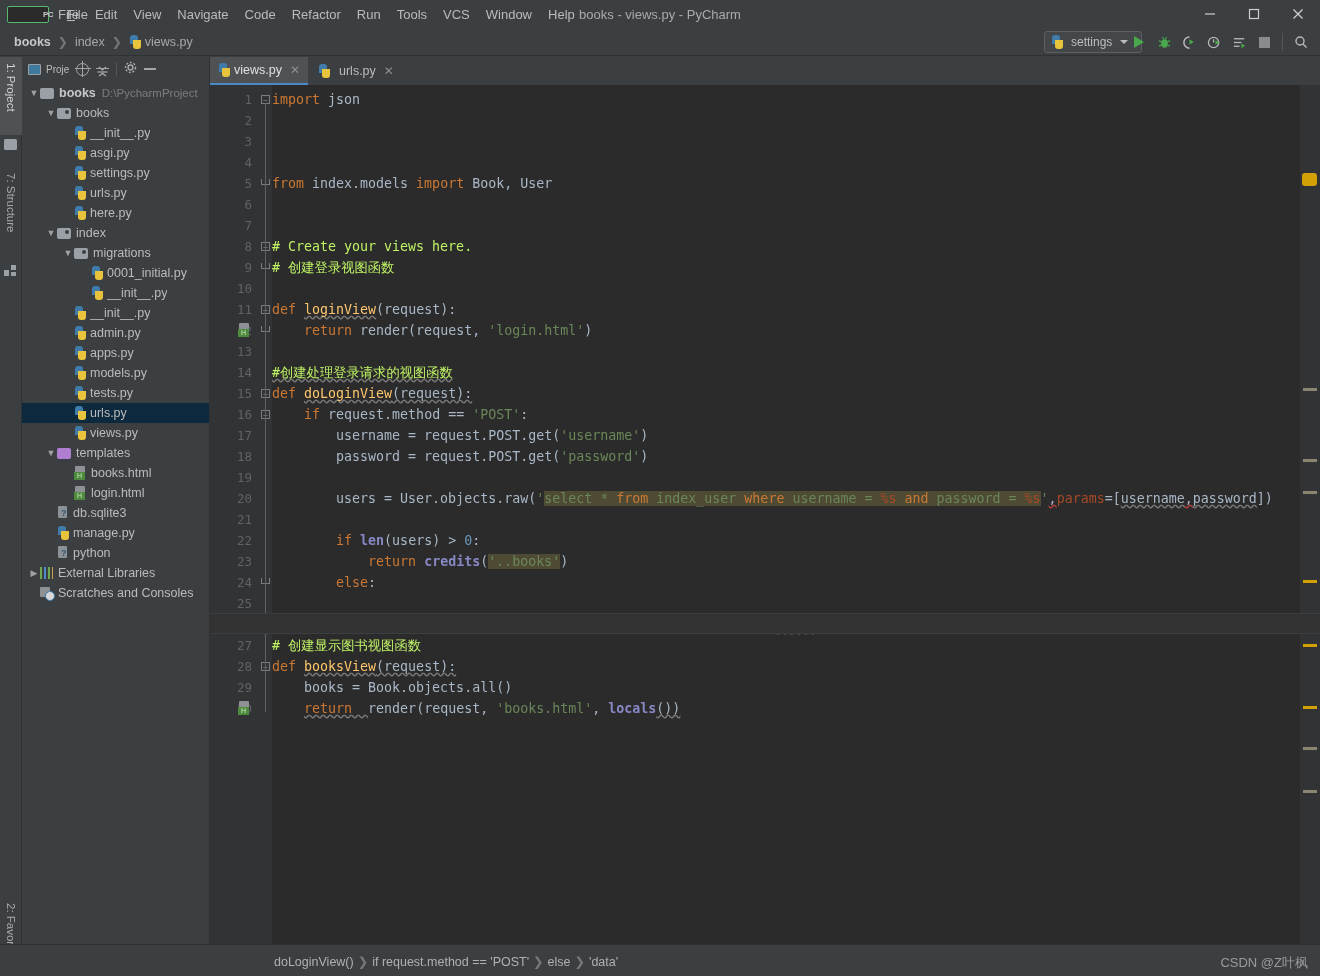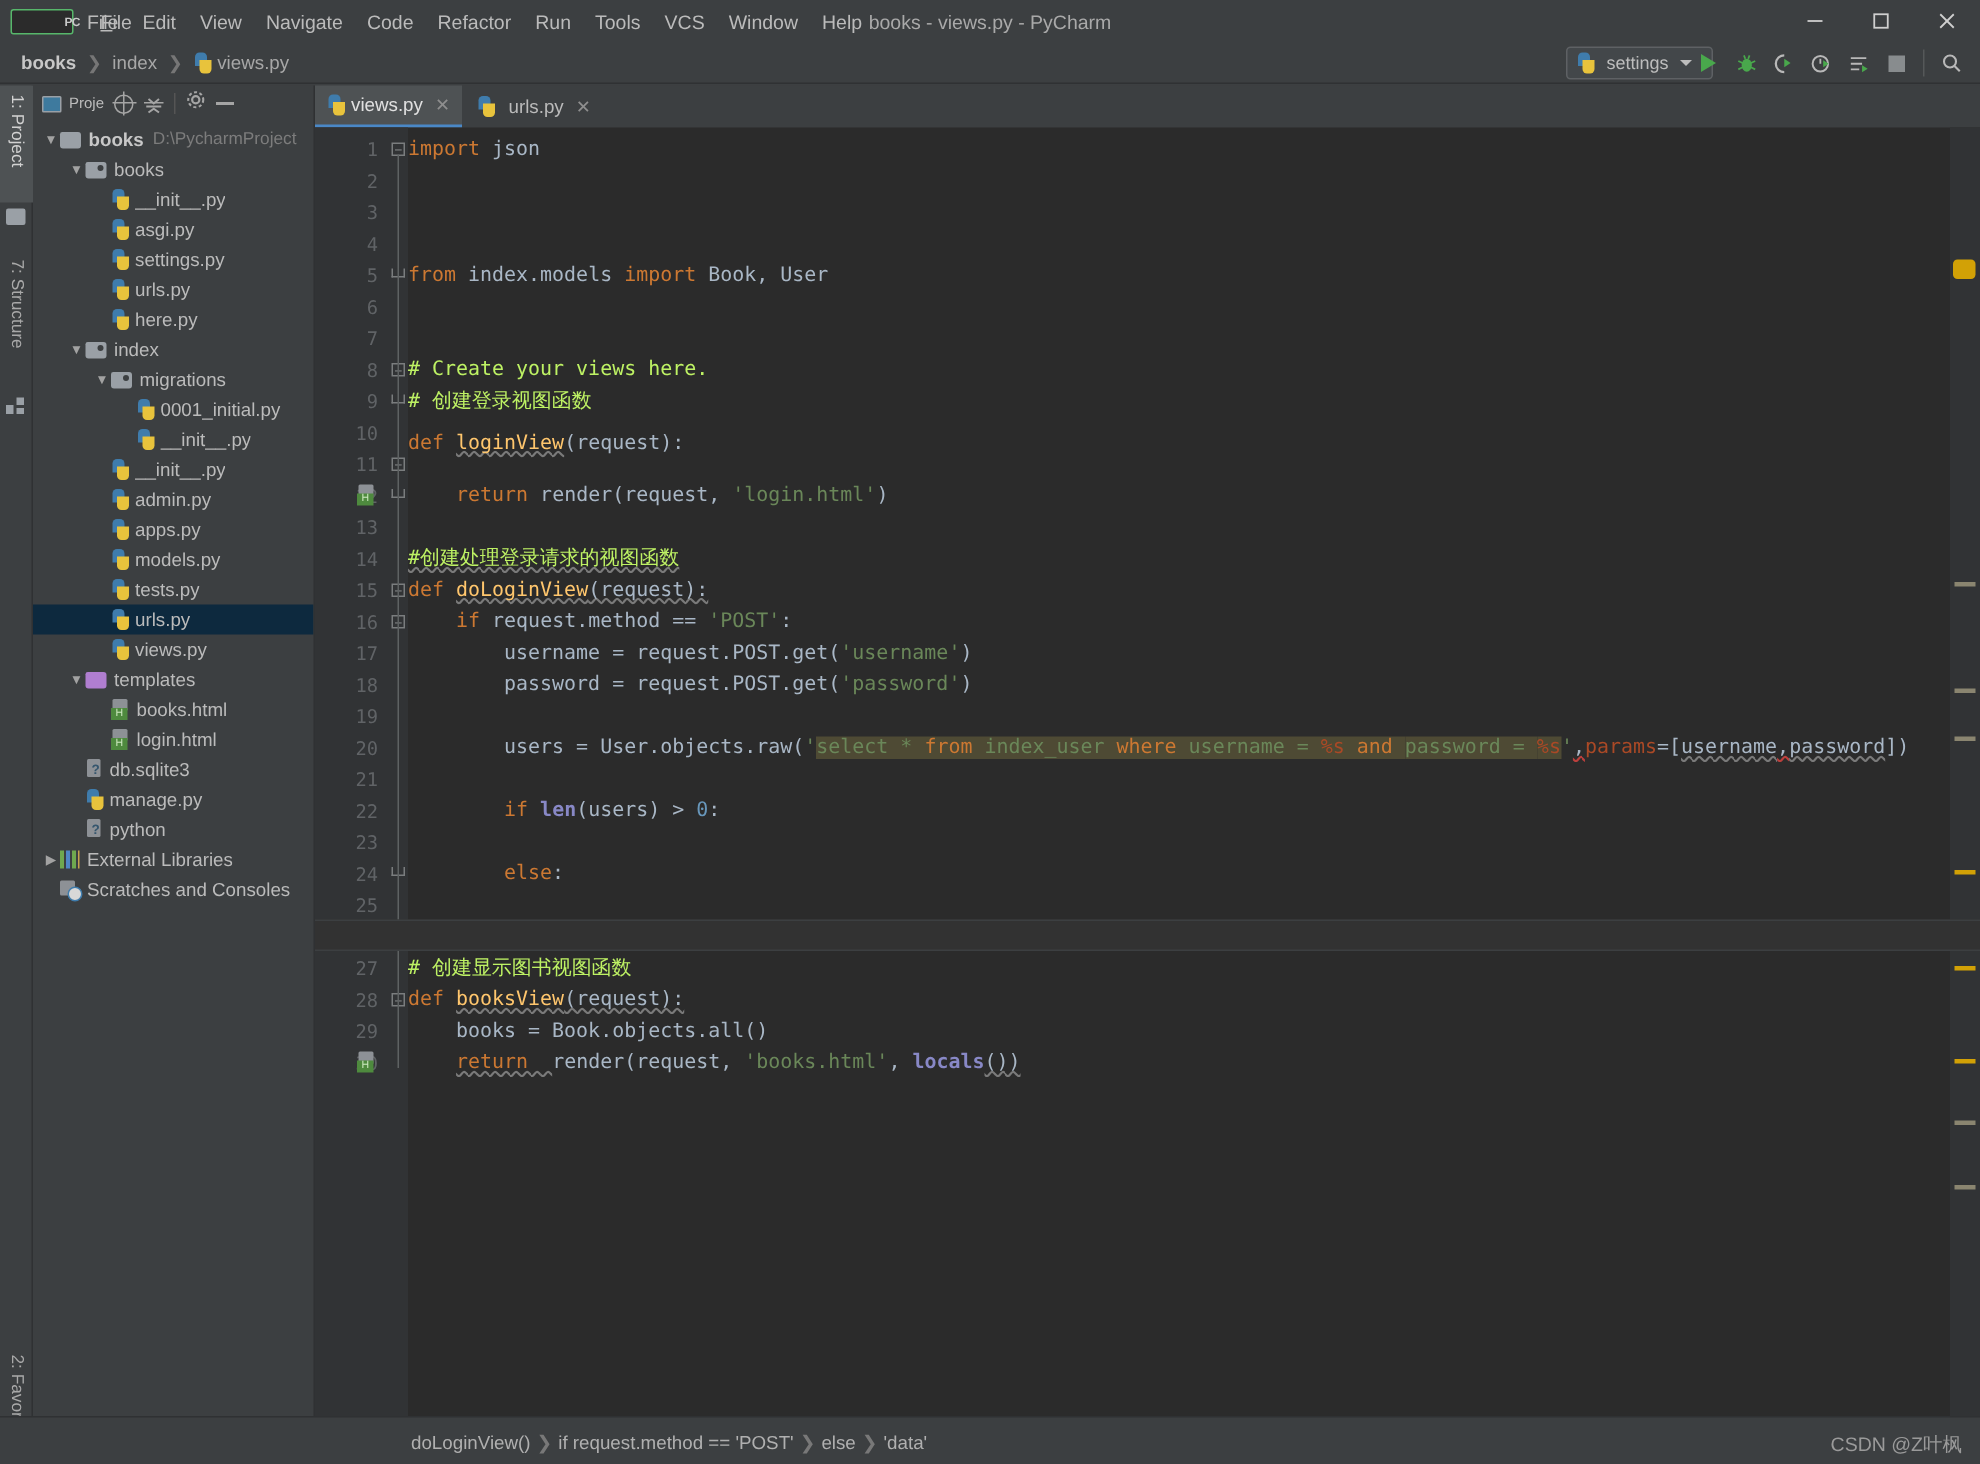--- a/index.html
+++ b/index.html
@@ -647,32 +647,33 @@
     <div class="codearea" id="codearea">
         <div class="code-line" style="top: 4px;"><span class="kw">import </span><span class="plain">json</span></div>
         <div class="code-line" style="top: 25px;"></div>
         <div class="code-line" style="top: 67px;"></div>
         <div class="code-line" style="top: 88px;"><span class="kw">from </span><span class="plain">index.models </span><span class="kw">import </span><span class="plain">Book, User</span></div>
         <div class="code-line" style="top: 109px;"></div>
         <div class="code-line" style="top: 130px;"></div>
         <div class="code-line" style="top: 151px;"><span class="cmt"># Create your views here.</span></div>
         <div class="code-line" style="top: 172px;"><span class="cmt"># 创建登录视图函数</span></div>
         <div class="code-line" style="top: 193px;"></div>
-        <div class="code-line" style="top: 200px;"><span class="kw">def </span><span class="def-name wavy-gray">loginView</span><span class="plain">(</span><span class="plain">request</span><span class="plain">):</span></div>
+        <div class="code-line" style="top: 214px;"><span class="kw">def </span><span class="def-name wavy-gray">loginView</span><span class="plain">(</span><span class="plain">request</span><span class="plain">):</span></div>
         <div class="code-line" style="top: 235px;"><span class="plain">    </span><span class="kw">return </span><span class="plain">render(request, </span><span class="str">'login.html'</span><span class="plain">)</span></div>
         <div class="code-line" style="top: 256px;"></div>
         <div class="code-line" style="top: 277px;"><span class="cmt wavy-gray">#创建处理登录请求的视图函数</span></div>
         <div class="code-line" style="top: 298px;"><span class="kw">def </span><span class="def-name wavy-gray">doLoginView</span><span class="plain wavy-gray">(request):</span></div>
         <div class="code-line" style="top: 319px;"><span class="plain">    </span><span class="kw">if </span><span class="plain">request.method == </span><span class="str">'POST'</span><span class="plain">:</span></div>
         <div class="code-line" style="top: 361px;"><span class="plain">        password = request.POST.get(</span><span class="str">'password'</span><span class="plain">)</span></div>
         <div class="code-line" style="top: 340px;"><span class="plain">        username = request.POST.get(</span><span class="str">'username'</span><span class="plain">)</span></div>
         <div class="code-line" style="top: 382px;"></div>
         <div class="code-line" style="top: 403px;"><span class="plain">        users = User.objects.raw(</span><span class="str">'</span><span class="str hl">select * </span><span class="kw hl">from </span><span class="str hl">index_user </span><span class="kw hl">where </span><span class="str hl">username = </span><span class="param hl">%s</span><span class="kw hl"> and </span><span class="str hl">password = </span><span class="param hl">%s</span><span class="str">'</span><span class="plain wavy-red">,</span><span class="param">params</span><span class="plain">=[</span><span class="plain wavy-gray">username</span><span class="plain wavy-red">,</span><span class="plain wavy-gray">password</span><span class="plain">])</span></div>
         <div class="code-line" style="top: 424px;"></div>
         <div class="code-line" style="top: 445px;"><span class="plain">        </span><span class="kw">if </span><span class="builtin">len</span><span class="plain">(users) &gt; </span><span class="num">0</span><span class="plain">:</span></div>
+        <div class="code-line" style="top: 466px;"><span class="plain">            </span><span class="kw">return </span><span class="builtin">credits</span><span class="plain">(</span><span class="str hl">'..books'</span><span class="plain">)</span></div>
         <div class="code-line" style="top: 487px;"><span class="plain">        </span><span class="kw">else</span><span class="plain">:</span></div>
         <div class="code-line" style="top: 529px;"><span class="plain">            </span><span class="kw">return </span><span class="plain">render(request, </span><span class="str">'login.html'</span><span class="plain">, {</span><span class="str">'data'</span><span class="plain">: jso</span><span class="caret"></span><span class="plain">n.</span><span class="plain hl2 wavy-gray">dumos</span><span class="plain">(login_msg)})</span></div>
         <div class="code-line" style="top: 550px;"><span class="cmt"># 创建显示图书视图函数</span></div>
         <div class="code-line" style="top: 571px;"><span class="kw">def </span><span class="def-name wavy-gray">booksView</span><span class="plain wavy-gray">(request):</span></div>
         <div class="code-line" style="top: 592px;"><span class="plain">    books = Book.objects.all()</span></div>
         <div class="code-line" style="top: 613px;"><span class="plain">    </span><span class="kw wavy-gray">return </span><span class="plain wavy-gray"> </span><span class="plain">render(request, </span><span class="str">'books.html'</span><span class="plain">, </span><span class="builtin">locals</span><span class="plain wavy-gray">())</span></div>
       </div>
     <div class="rightbar" id="markerbar">
         <div class="mark" style="top: 88px; height: 13px; width: 15px; border-radius: 3px; background: rgb(210, 161, 6);"></div>
         <div class="mark" style="top: 303px; height: 3px; background: rgb(138, 133, 112);"></div>

